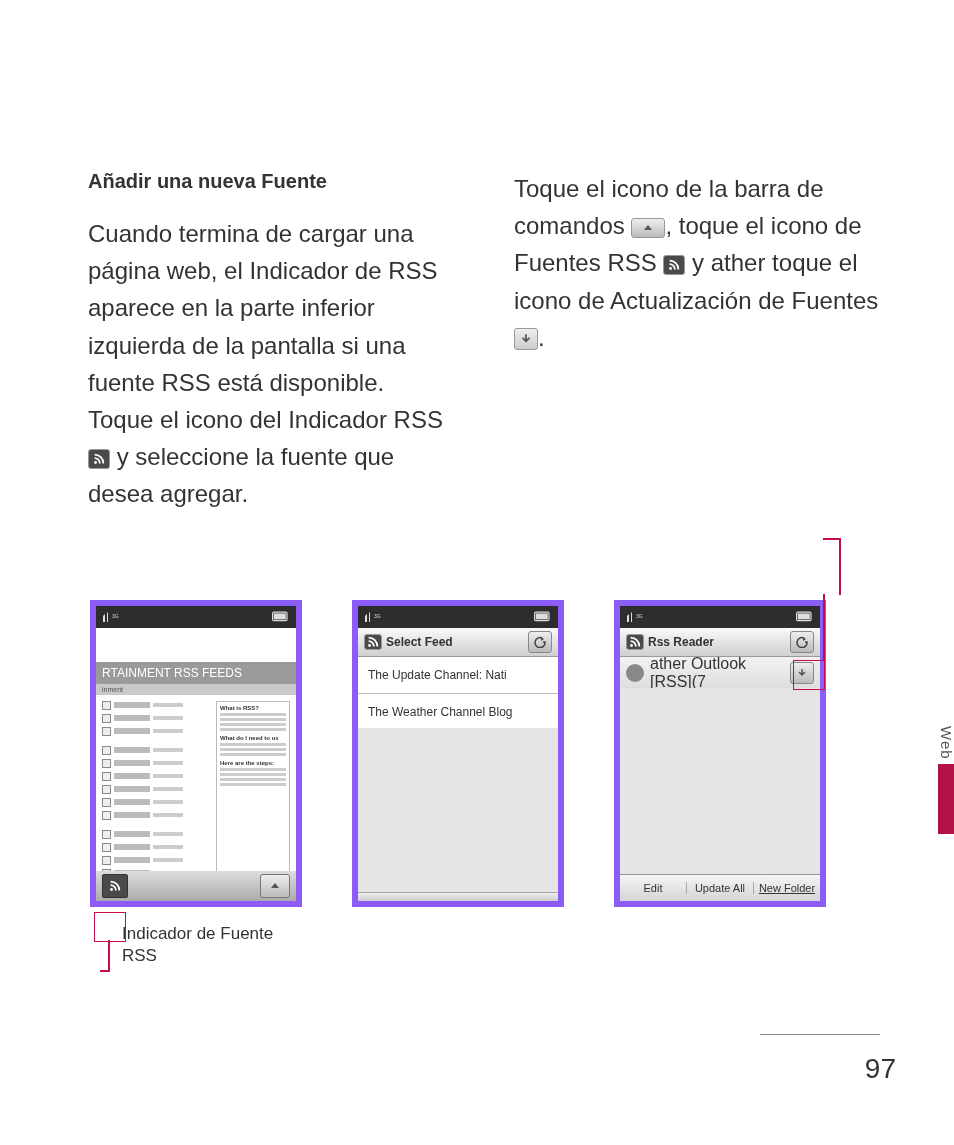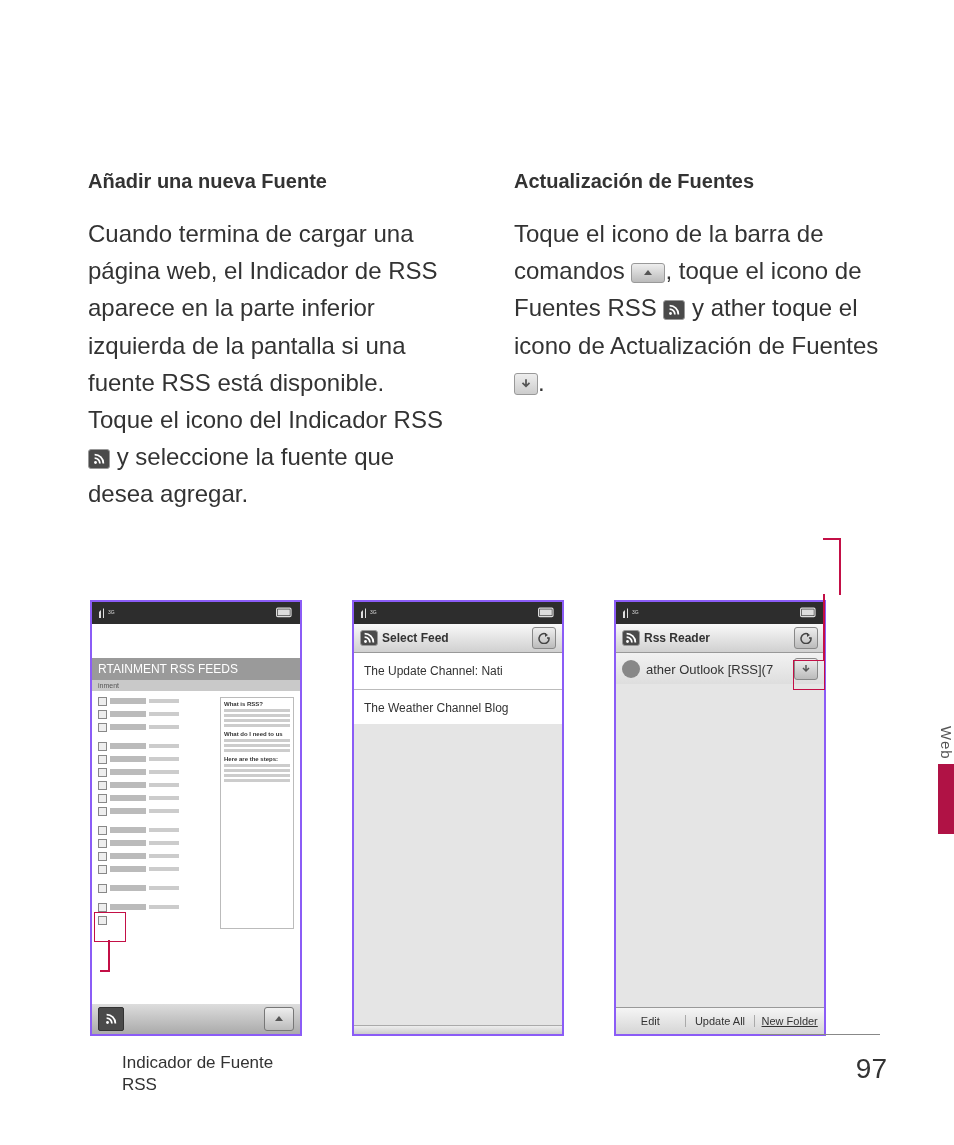--- a/index.html
+++ b/index.html
@@ -11,21 +11,21 @@
   .inline-icon{display:inline-flex;align-items:center;justify-content:center;vertical-align:middle;border:1px solid #999;border-radius:3px;box-sizing:border-box;}
   .icon-rss{width:22px;height:20px;background:#4a4a4a;}
   .icon-rss svg{width:14px;height:14px;}
   .icon-up{width:34px;height:20px;background:linear-gradient(#eee,#bbb);}
   .icon-up svg{width:12px;height:12px;fill:#555;}
   .icon-refresh{width:24px;height:22px;background:linear-gradient(#eee,#ccc);}
   .icon-refresh svg{width:14px;height:14px;fill:#555;}
   
   .shots{position:absolute;left:82px;right:82px;top:600px;display:flex;gap:50px;align-items:flex-start;}
   .shot-wrap{display:flex;flex-direction:column;}
-  .phone{width:212px;height:436px;background:#be185d;border:2px solid #8b5cf6;position:relative;box-sizing:border-box;overflow:hidden;}
+  .phone{width:212px;height:307px;background:#be185d;border:6px solid #8b5cf6;position:relative;box-sizing:border-box;overflow:hidden;}
   .phone .status{height:22px;background:#2d2d2d;display:flex;align-items:center;justify-content:space-between;padding:0 6px;}
   .phone .status svg{height:12px;}
   .titlebar{height:28px;background:linear-gradient(#f9f9f9,#d0d0d0);display:flex;align-items:center;justify-content:space-between;padding:0 6px;font-size:12px;font-weight:600;color:#333;border-bottom:1px solid #999;}
   .titlebar .left{display:flex;align-items:center;gap:4px;}
   .back-btn{width:22px;height:20px;background:linear-gradient(#eee,#bbb);border:1px solid #888;border-radius:3px;display:flex;align-items:center;justify-content:center;}
   .feed-row{height:36px;border-bottom:1px solid #bbb;display:flex;align-items:center;padding:0 10px;font-size:12px;color:#333;background:#fff;white-space:nowrap;overflow:hidden;}
   .bottom-bar{position:absolute;bottom:0;left:0;right:0;height:26px;background:linear-gradient(#f5f5f5,#d5d5d5);border-top:1px solid #999;display:flex;align-items:center;font-size:11px;color:#333;}
   .bottom-bar span{flex:1;text-align:center;border-right:1px solid #aaa;padding:0 4px;}
   .bottom-bar span:last-child{border-right:none;text-decoration:underline;}
   
@@ -44,24 +44,24 @@
   .browser-toolbar{position:absolute;bottom:0;left:0;right:0;height:30px;background:linear-gradient(#ddd,#aaa);display:flex;align-items:center;justify-content:space-between;padding:0 6px;}
   .rss-ind{width:24px;height:22px;background:#4a4a4a;border:1px solid #333;border-radius:2px;display:flex;align-items:center;justify-content:center;}
   .toolbar-up{width:28px;height:22px;background:linear-gradient(#eee,#bbb);border:1px solid #777;border-radius:3px;display:flex;align-items:center;justify-content:center;}
   
   .callout-box{position:absolute;border:1.5px solid #c30f46;pointer-events:none;}
   .callout-line{position:absolute;background:#c30f46;pointer-events:none;}
   .callout-text{font-size:17px;color:#333;line-height:1.3;}
   .side-tab{position:absolute;right:0;top:720px;width:24px;height:110px;}
   .side-tab .lbl{writing-mode:vertical-rl;font-size:15px;color:#555;text-align:center;padding-top:6px;letter-spacing:1px;}
   .side-tab .blk{width:24px;height:70px;background:#b01245;margin-top:4px;}
-  .pageno{position:absolute;right:75px;bottom:60px;font-size:28px;color:#333;}
+  .pageno{position:absolute;right:66px;bottom:60px;font-size:28px;color:#333;}
   .footer-line{position:absolute;right:82px;bottom:110px;width:120px;height:1px;background:#888;}
   .rss-glyph{fill:none;stroke:#fff;stroke-width:2;}
-  .refresh-row{height:32px;background:linear-gradient(#f2f2f2,#ddd);border-bottom:1px solid #aaa;display:flex;align-items:center;gap:6px;padding:0 6px;font-size:13px;color:#333;}
+  .refresh-row{height:32px;background:linear-gradient(#f2f2f2,#ddd);border-bottom:1px solid #aaa;display:flex;align-items:center;gap:6px;padding:0 6px;font-size:16px;color:#333;}
   .refresh-row .globe{width:18px;height:18px;background:#888;border-radius:50%;position:relative;flex:0 0 18px;}
   .refresh-btn{width:22px;height:20px;background:linear-gradient(#eee,#bbb);border:1px solid #888;border-radius:3px;display:flex;align-items:center;justify-content:center;flex:0 0 22px;}
 </style>
 </head>
 <body>
 
 <div class="page">
 
   <div class="cols">
 
@@ -74,21 +74,20 @@
               <circle cx="4" cy="12" r="1.6" fill="#fff"></circle>
               <path d="M3 7a6 6 0 0 1 6 6" class="rss-glyph"></path>
               <path d="M3 3a10 10 0 0 1 10 10" class="rss-glyph"></path>
             </svg>
         </span>
         <span> y seleccione la fuente que desea agregar.</span>
       </p>
     </div>
 
     <div class="col">
-      <h3>Actualización de Fuentes</h3>
       <p>
         <span>Toque el icono de la barra de comandos </span>
         <span class="inline-icon icon-up">
           <svg viewBox="0 0 12 12">
               <path d="M6 3l4 5H2z"></path>
             </svg>
         </span><span>, toque el icono de Fuentes RSS </span>
         <span class="inline-icon icon-rss">
           <svg viewBox="0 0 16 16">
               <circle cx="4" cy="12" r="1.6" fill="#fff"></circle>

